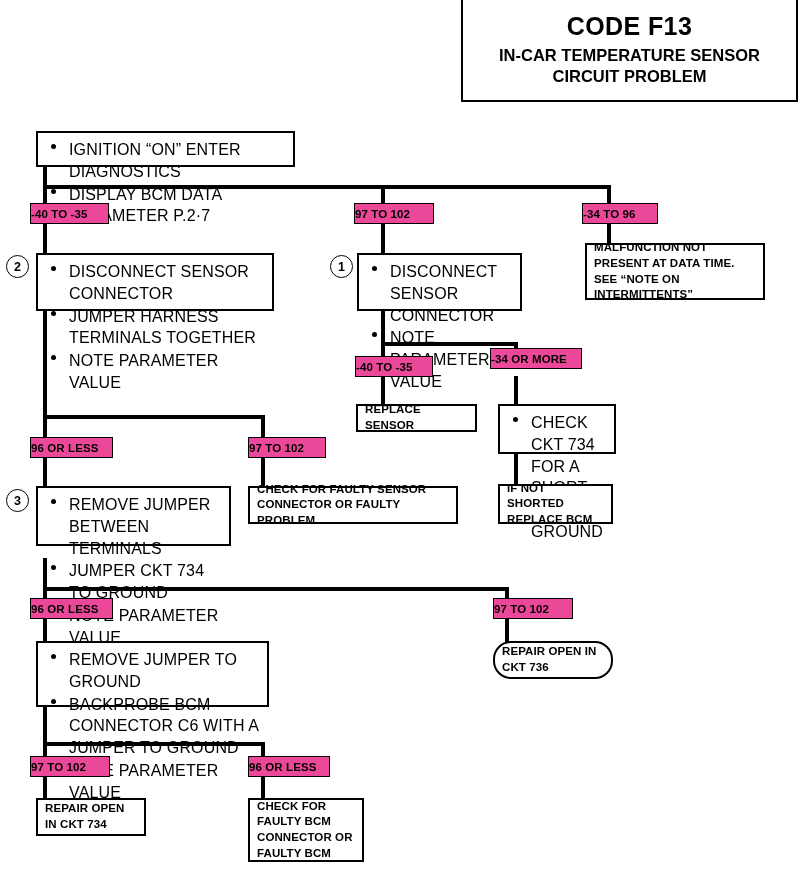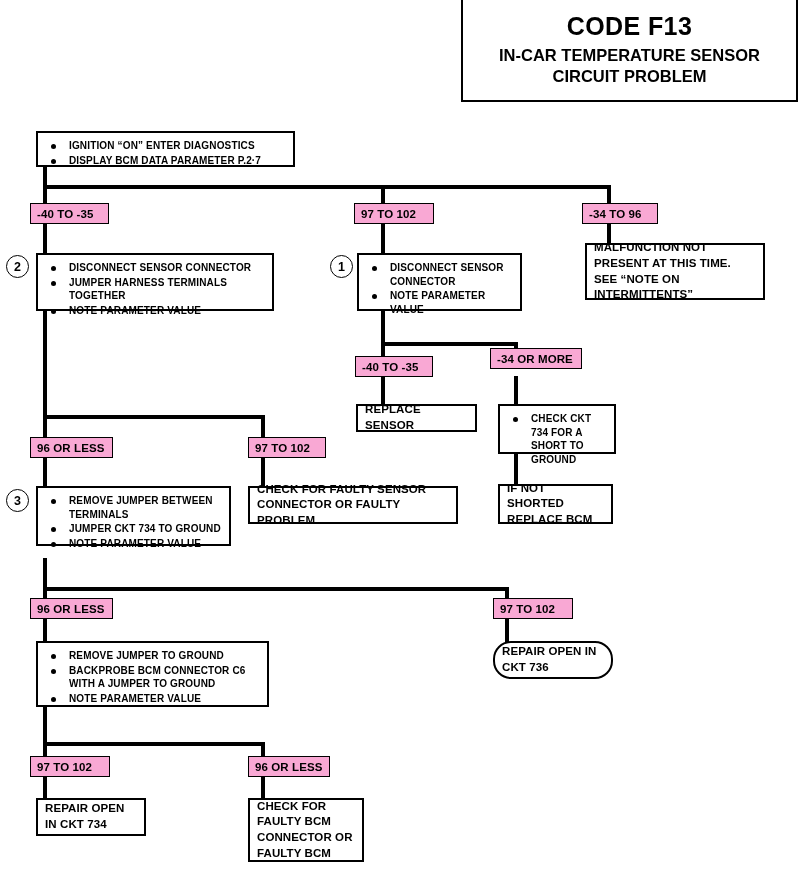--- a/index.html
+++ b/index.html
@@ -5,32 +5,32 @@
   html,body{margin:0;padding:0;background:#ffffff;}
   body{width:798px;height:883px;position:relative;overflow:hidden;
        font-family:"Liberation Sans",sans-serif;color:#000;}
 
   
   .title-block{position:absolute;left:461px;top:0px;width:337px;height:102px;
     border:2px solid #000;border-top:none;box-sizing:border-box;
     display:flex;flex-direction:column;align-items:center;justify-content:center;}
   .title-code{font-size:25px;font-weight:bold;letter-spacing:.4px;line-height:1.1;}
   .title-sub{font-size:16.5px;font-weight:bold;text-align:center;line-height:1.28;margin-top:4px;}
-  .label-box{position:absolute;border:1.5px solid #000;box-sizing:border-box;background:#f9a8d4;
-    z-index:4;display:flex;align-items:center;padding-left:6px;
+  .label-box{position:absolute;border:1.5px solid #000;box-sizing:border-box;background:#ec4899;
+    z-index:4;display:flex;align-items:center;
     font-size:11.5px;font-weight:bold;letter-spacing:.1px;}
   .txt-box{position:absolute;border:2px solid #000;box-sizing:border-box;background:#fff;
     z-index:3;display:flex;align-items:center;padding:4px 7px;
     font-size:11.5px;font-weight:bold;line-height:1.35;letter-spacing:.1px;}
 
   
   .bul{position:absolute;border:2px solid #000;box-sizing:border-box;background:#fff;
     z-index:3;padding:6px 7px 6px 9px;}
   .bul ul{margin:0;padding:0;list-style:none;}
-  .bul li{position:relative;padding-left:22px;font-size:10px;font-weight:bold;
+  .bul li{position:relative;padding-left:22px;font-size:16px;font-weight:normal;
     line-height:1.36;letter-spacing:.15px;margin-bottom:1px;}
   .bul li:before{content:"";position:absolute;left:4px;top:5px;width:5px;height:5px;
     background:#000;border-radius:50%;}
 
   
   .step-circle{position:absolute;width:23px;height:23px;border:1.6px solid #000;
     border-radius:50%;box-sizing:border-box;z-index:5;background:#fff;
     display:flex;align-items:center;justify-content:center;
     font-size:12.5px;font-weight:bold;}
 
@@ -80,21 +80,21 @@
 </div>
 
 <div class="step-circle" style="left:330px;top:255px;">1</div>
 <div class="bul" style="left:357px;top:253px;width:165px;height:58px;">
   <ul>
     <li>DISCONNECT SENSOR CONNECTOR</li>
     <li>NOTE PARAMETER VALUE</li>
   </ul>
 </div>
 
-<div class="txt-box" style="left:585px;top:243px;width:180px;height:57px;">MALFUNCTION NOT PRESENT AT THIS TIME.  SEE “NOTE ON INTERMITTENTS”</div>
+<div class="txt-box" style="left:585px;top:243px;width:180px;height:57px;">MALFUNCTION NOT PRESENT AT DATA TIME.  SEE “NOTE ON INTERMITTENTS”</div>
 
 <div class="v" style="left:43px;top:311px;height:108px;"></div>
 <div class="h" style="left:43px;top:415px;width:222px;"></div>
 <div class="v" style="left:261px;top:415px;height:23px;"></div>
 <div class="v" style="left:43px;top:415px;height:23px;"></div>
 
 <div class="v" style="left:381px;top:311px;height:35px;"></div>
 <div class="h" style="left:381px;top:342px;width:137px;"></div>
 <div class="v" style="left:514px;top:342px;height:15px;"></div>
 <div class="v" style="left:381px;top:342px;height:15px;"></div>

